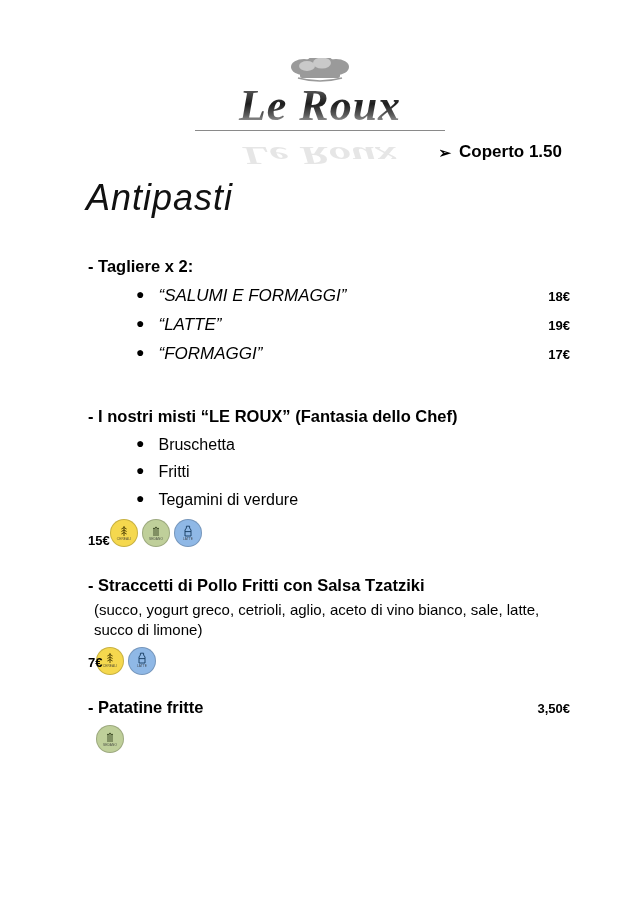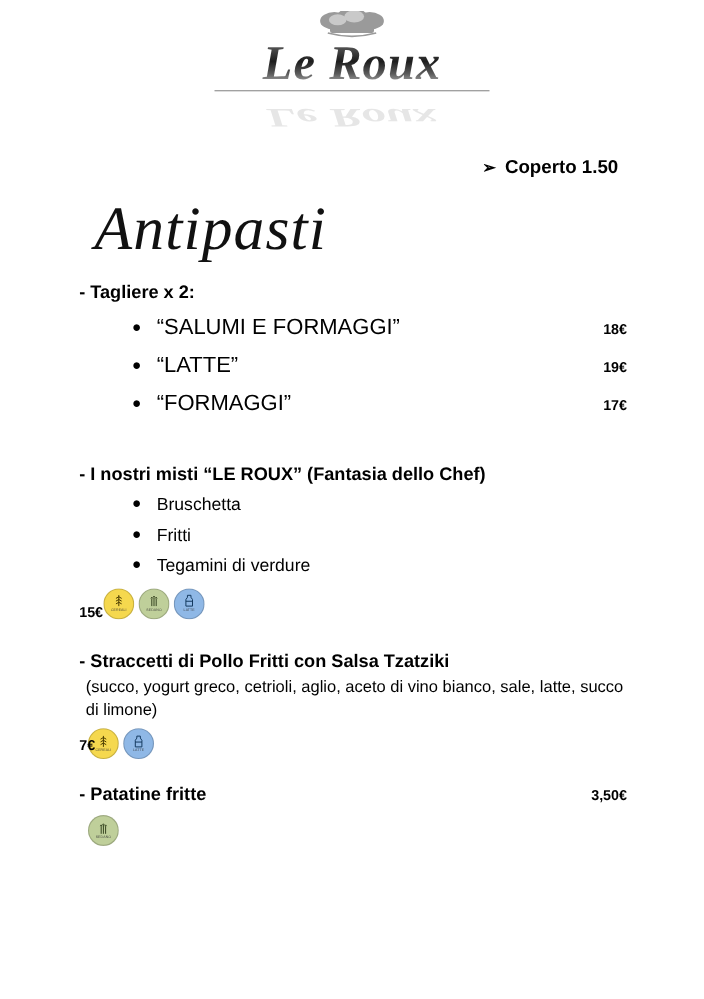--- a/index.html
+++ b/index.html
@@ -14,20 +14,21 @@
     color: #000000;
     position: relative;
     overflow: hidden;
   }
 
   
   .logo-wrap {
     width: 100%;
     height: 130px;
     position: relative;
+    margin-top: 48px;
   }
   .logo {
     position: absolute;
     left: 50%;
     top: 10px;
     transform: translateX(-50%);
     text-align: center;
   }
   .logo-chef {
     position: relative;
@@ -83,33 +84,33 @@
     font-size: 15px;
     color: #000;
     line-height: 1;
   }
 
   
   .section-title {
     position: absolute;
     top: 178px;
     left: 86px;
-    font-family: Liberation Serif, serif;
+    font-family: Liberation Sans, sans-serif;
     font-style: italic;
-    font-size: 56px;
+    font-size: 36px;
     line-height: 1.1;
     letter-spacing: 1px;
     color: #111;
   }
 
   
   .content {
     position: absolute;
     top: 255px;
-    left: 72px;
+    left: 88px;
     right: 70px;
   }
   .group { margin-bottom: 6px; }
 
   .item-head {
     font-size: 16.5px;
     font-weight: bold;
     display: flex;
     justify-content: space-between;
     align-items: baseline;
@@ -138,21 +139,21 @@
     display: flex;
     align-items: baseline;
     gap: 14px;
   }
   .dot {
     font-size: 14px;
     line-height: 1;
     position: relative;
     top: -2px;
   }
-  .quoted { font-size: 20px; font-weight: normal; }
+  .quoted { font-size: 17px; font-weight: normal; font-style: italic; }
   .bold-item { font-size: 16px; font-weight: normal; }
 
   .desc {
     font-size: 15px;
     font-weight: normal;
     line-height: 1.35;
     padding-left: 6px;
     margin-top: 2px;
   }
 

